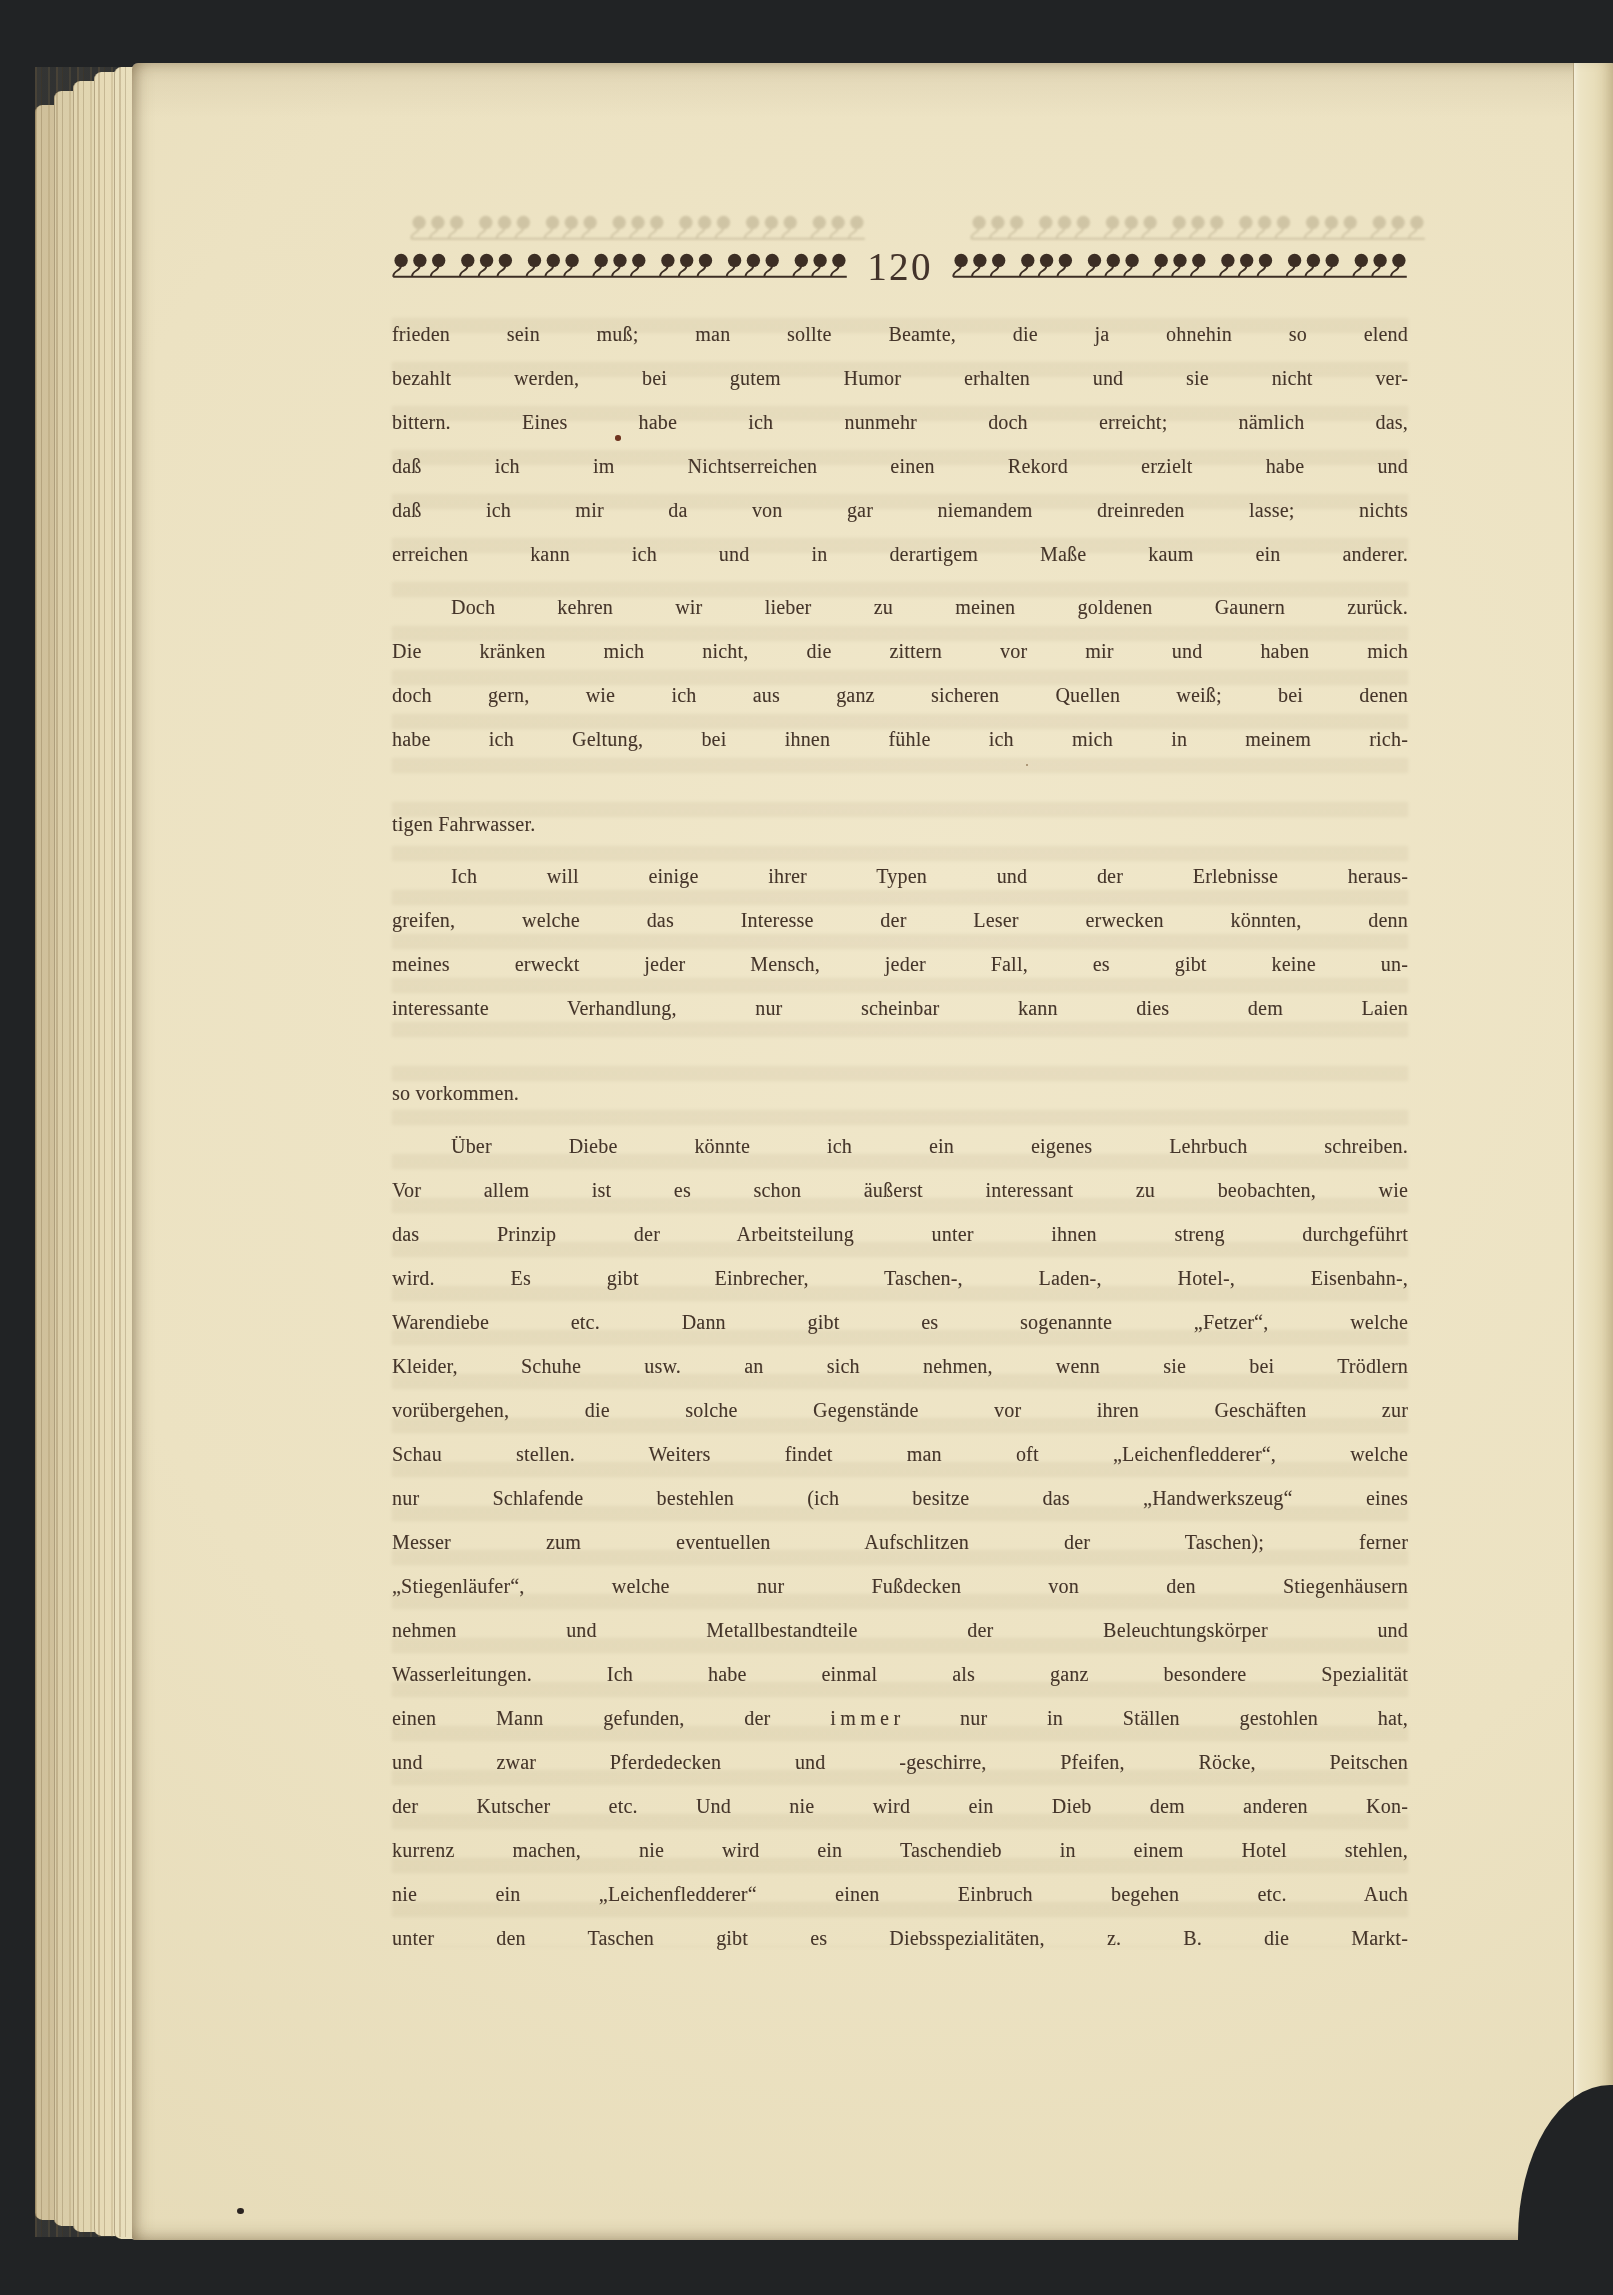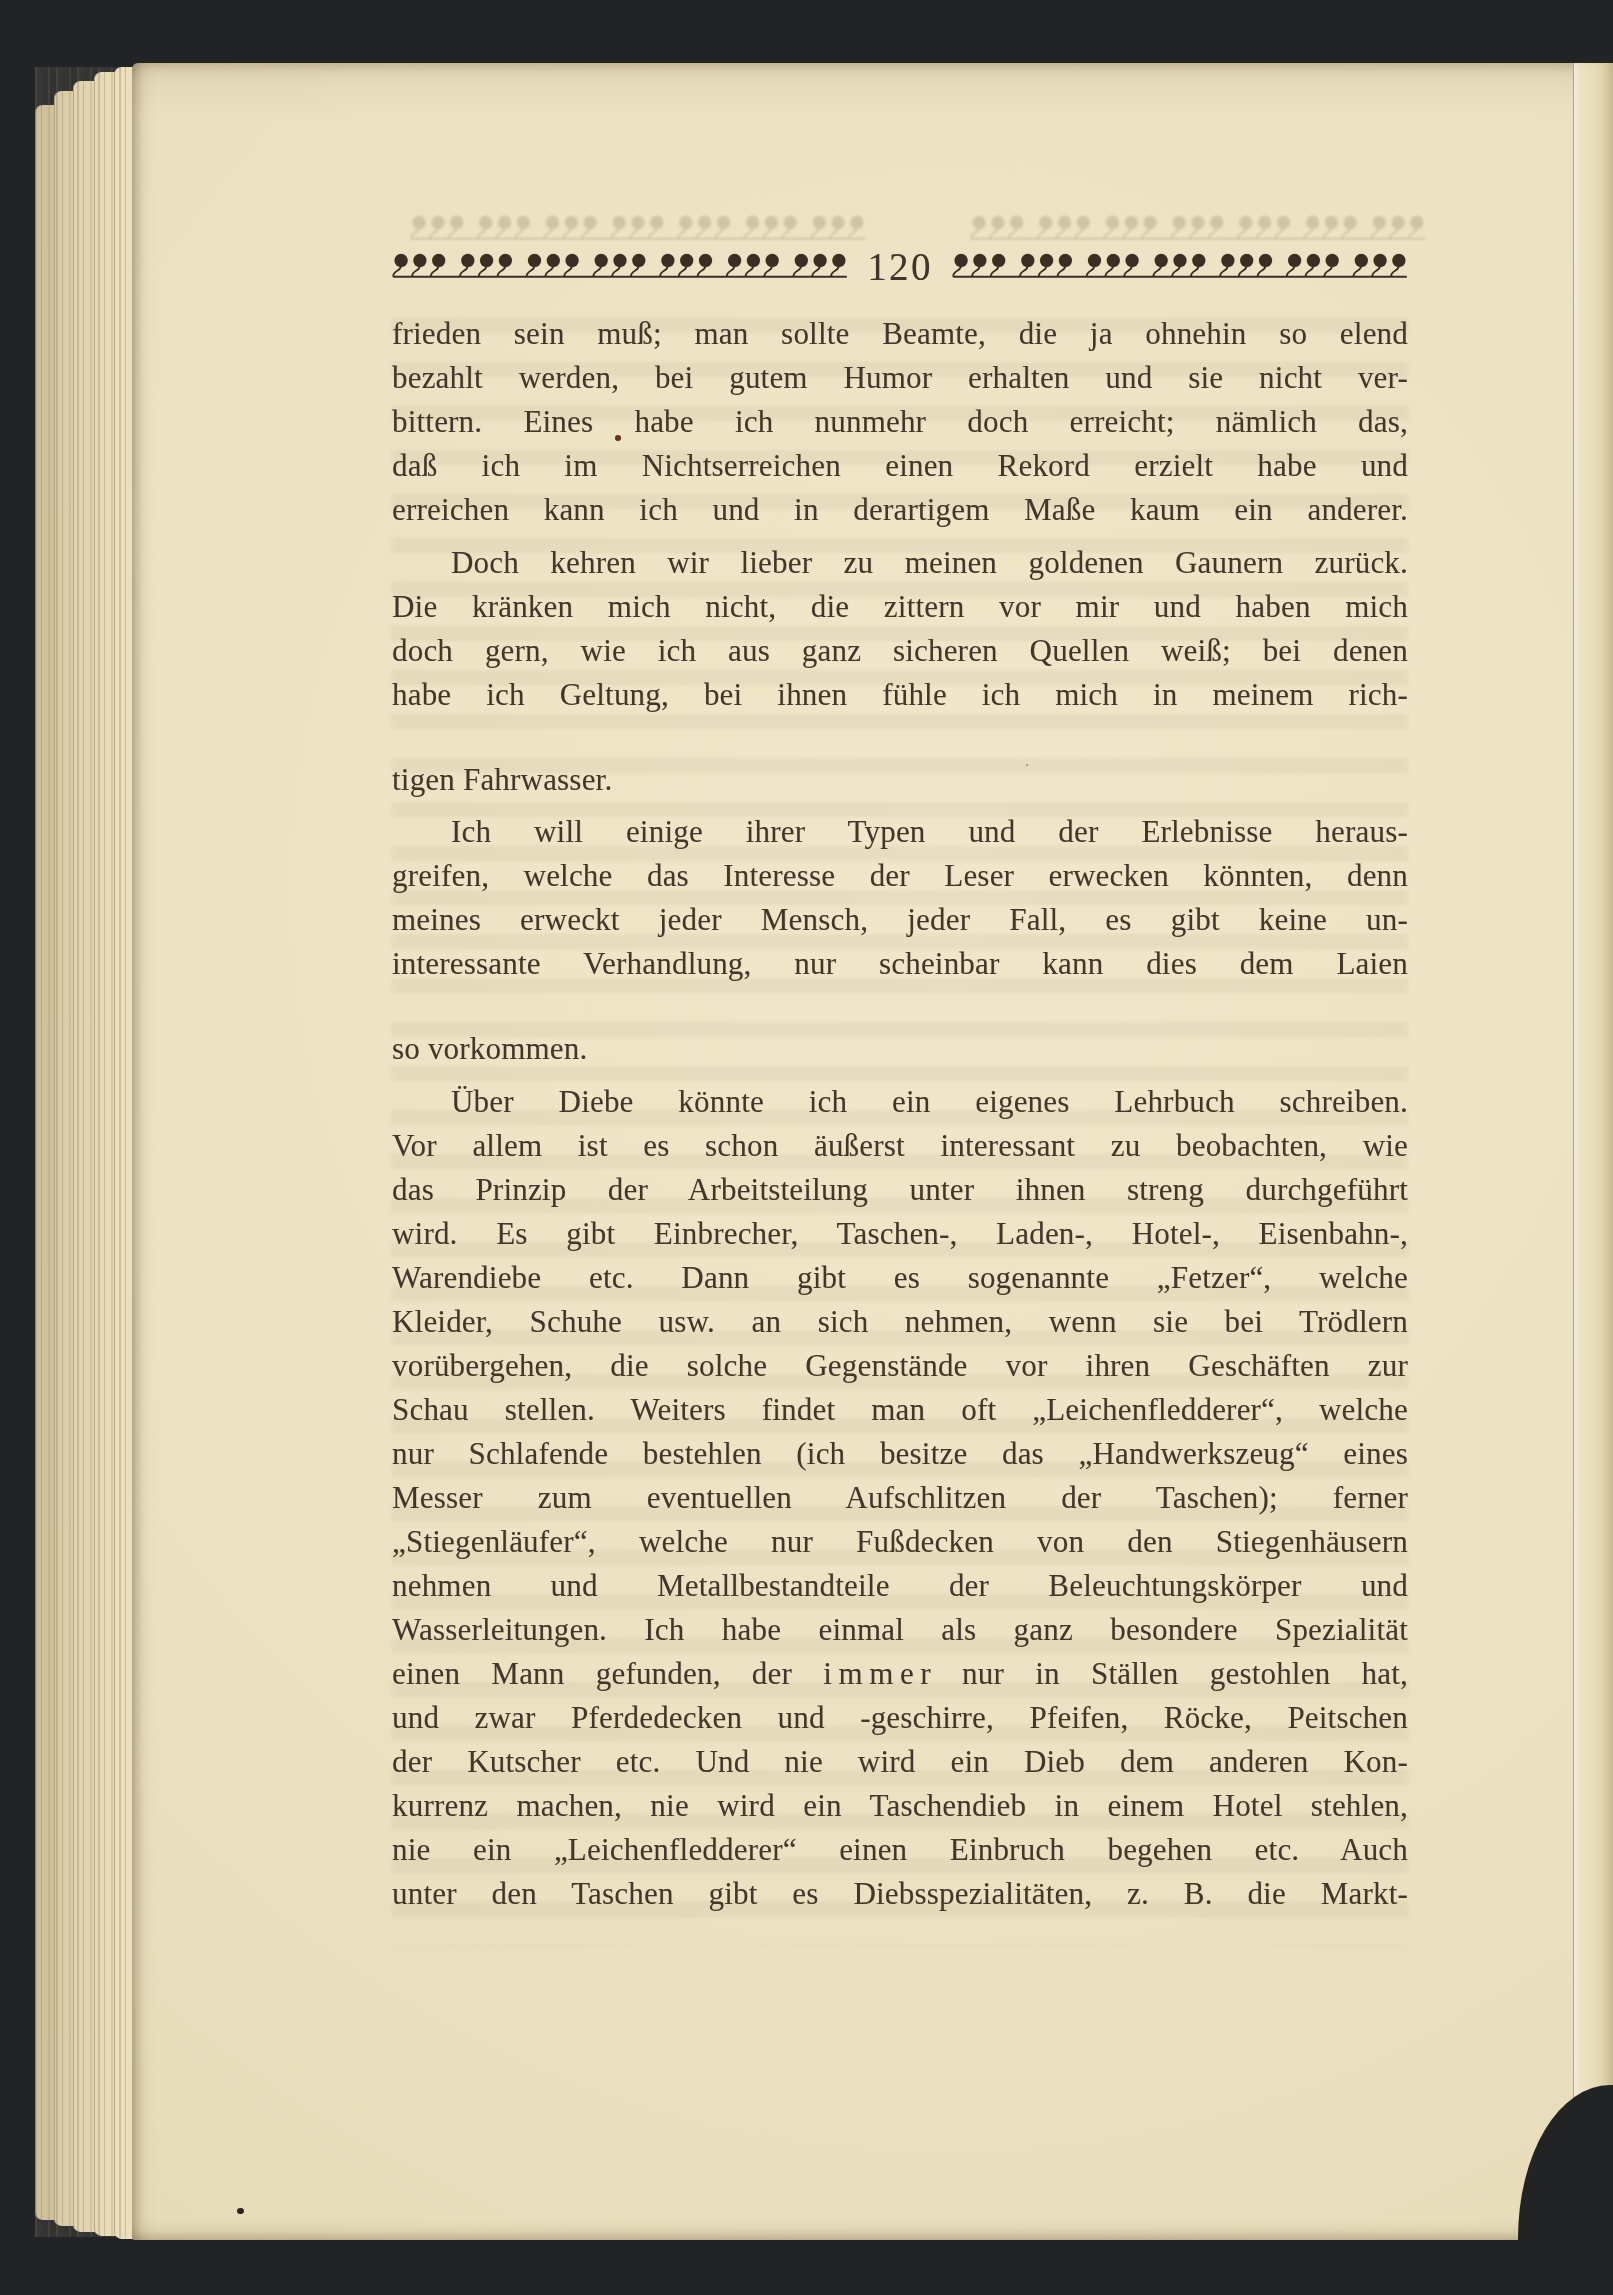--- a/index.html
+++ b/index.html
@@ -95,21 +95,21 @@
       rgba(0,0,0,0) 38px 44px);
     filter: blur(1.8px);
     pointer-events: none;
   }
 
   
   .text-block {
     position: absolute;
     left: 260px; width: 1016px; top: 249px;
     color: #45352a;
-    font-size: 31px;
+    font-size: 20px;
     letter-spacing: 0.2px;
     text-shadow: 0.4px 0.4px 0 rgba(69,53,41,.22);
   }
   .para { margin: 0; }
   .para + .para { margin-top: 8.6px; }
   .line {
     height: 44px; line-height: 44px;
     text-align: justify;
     text-align-last: justify;
     white-space: nowrap;
@@ -324,20 +324,21 @@
           <path d="M737 22 C737 33, 724 29, 724 41" stroke="#3c2e24" stroke-width="3.2" fill="none"></path>
         </svg>
     </div>
 
     <div class="text-block">
         <div class="para">
           <div class="line">frieden sein muß; man sollte Beamte, die ja ohnehin so elend</div>
           <div class="line">bezahlt werden, bei gutem Humor erhalten und sie nicht ver-</div>
           <div class="line">bittern. Eines habe ich nunmehr doch erreicht; nämlich das,</div>
           <div class="line">daß ich im Nichtserreichen einen Rekord erzielt habe und</div>
+          <div class="line">daß ich mir da von gar niemandem dreinreden lasse; nichts</div>
           <div class="line">erreichen kann ich und in derartigem Maße kaum ein anderer.</div>
         </div>
         <div class="para indent">
           <div class="line first">Doch kehren wir lieber zu meinen goldenen Gaunern zurück.</div>
           <div class="line">Die kränken mich nicht, die zittern vor mir und haben mich</div>
           <div class="line">doch gern, wie ich aus ganz sicheren Quellen weiß; bei denen</div>
           <div class="line">habe ich Geltung, bei ihnen fühle ich mich in meinem rich-</div>
           <div class="line no-just">tigen Fahrwasser.</div>
         </div>
         <div class="para indent">

